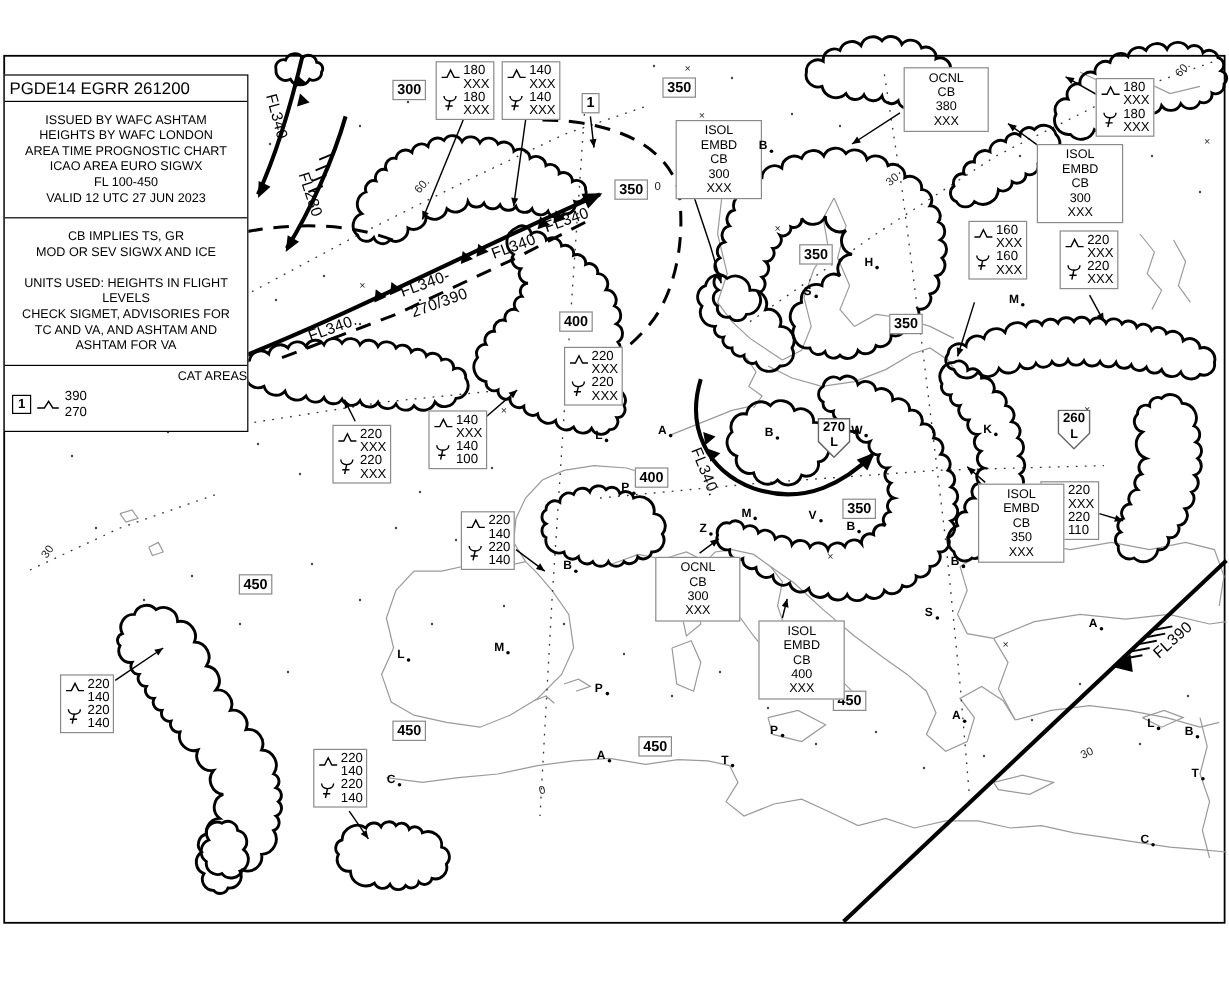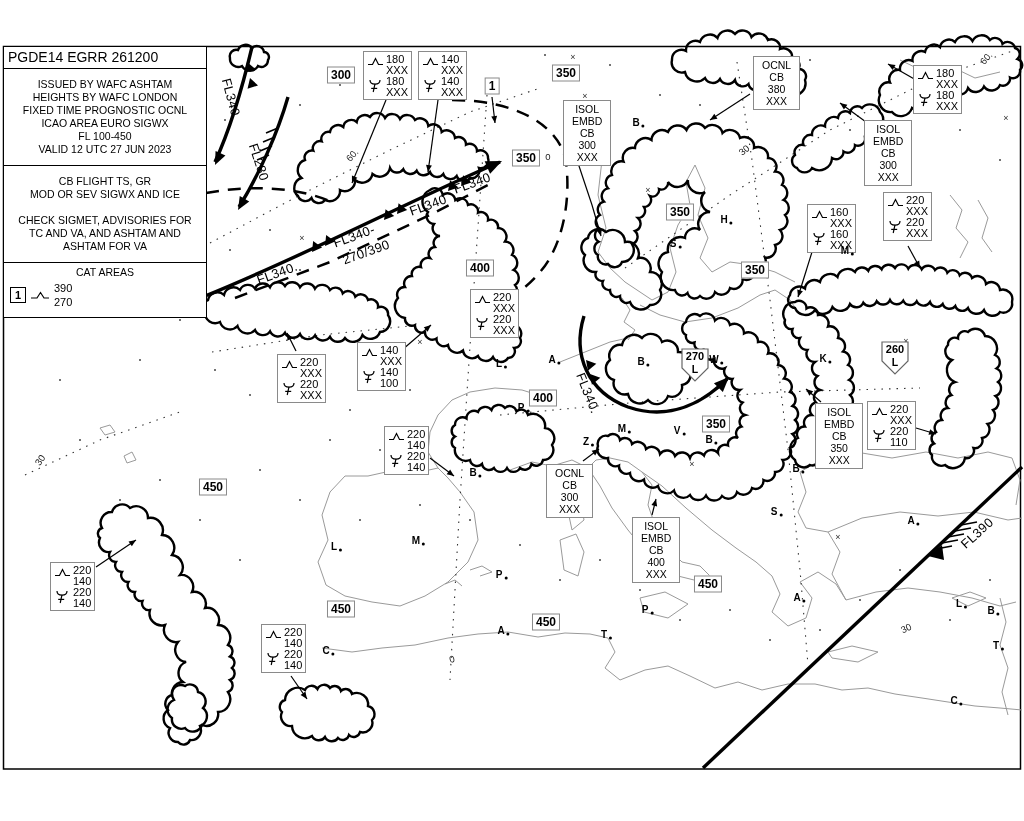--- a/index.html
+++ b/index.html
@@ -8,39 +8,39 @@
   #map-svg{position:absolute;left:0;top:0;z-index:1}
   #overlays{position:absolute;left:0;top:0;width:1024px;height:821px;z-index:3}
   .flbox{position:absolute;transform:translate(-50%,-50%);background:#fff;
          border:1px solid #8a8a8a;font-size:12px;font-weight:bold;line-height:15px;
          padding:0 3px;white-space:nowrap}
   .tbox{position:absolute;background:#fff;border:1px solid #8a8a8a;padding:2px 3px 1px 3px}
   .trow{display:flex;align-items:flex-start}
   .trow svg{flex:0 0 auto;margin-top:1px}
   .tvals{font-size:11px;line-height:11px;margin-left:2px}
   .cbbox{position:absolute;background:#fff;border:1px solid #8a8a8a;font-size:10.5px;
-         line-height:12px;text-align:center;padding:2px 8px}
+         line-height:12px;text-align:center;padding:2px 20px}
   .letter{position:absolute;font-size:10px;font-weight:bold;transform:translate(-50%,-50%);
           padding:0 2px;z-index:4}
   .letter .dot{position:absolute;right:-3px;bottom:0;width:3px;height:3px;background:#000;border-radius:50%}
   .jetlabel{position:absolute;font-size:13px;white-space:nowrap;letter-spacing:.3px}
   .gratlabel{position:absolute;font-size:9.5px;color:#222;white-space:nowrap}
   .troplow{position:absolute;width:28px;height:36px}
   .troplow svg{position:absolute;left:0;top:0}
   .troplow .tl-val{position:absolute;left:0;top:2px;width:100%;text-align:center;
                    font-size:11px;font-weight:bold}
   .troplow .tl-l{position:absolute;left:0;top:15px;width:100%;text-align:center;
                  font-size:10.5px;font-weight:bold}
-  .info-panel{position:absolute;left:3px;top:46px;width:202px;background:#fff;z-index:6;
+  .info-panel{position:absolute;left:3px;top:62px;width:202px;background:#fff;z-index:6;
               border-right:1.5px solid #000;border-bottom:1.5px solid #000;border-left:1.5px solid #000;border-top:1.5px solid #000}
   .panel-title{font-size:14px;padding:2px 4px 3px;border-bottom:1.5px solid #000}
   .panel-block{font-size:10.5px;line-height:13px;text-align:center;padding:9px 1px;
                border-bottom:1.5px solid #000}
   .panel-cat{padding:3px 0 8px}
-  .cat-title{text-align:center;font-size:10.5px}
+  .cat-title{text-align:right;font-size:10.5px}
   .cat-row{display:flex;align-items:center;gap:4px;padding:3px 0 0 6px}
   .cat-num{border:1.5px solid #000;font-size:11px;font-weight:bold;width:14px;height:14px;
            display:flex;align-items:center;justify-content:center}
   .cat-levels{display:flex;flex-direction:column;font-size:11px;line-height:14px}
 </style>
 </head>
 <body>
 
 <svg id="map-svg" width="1024" height="821">
     <rect x="3.5" y="46.5" width="1017" height="722.5" fill="none" stroke="#000" stroke-width="1.5"></rect>
@@ -303,21 +303,21 @@
           <path d="M3,3 C3,8.6 13,8.6 13,3" fill="none" stroke="#000" stroke-width="1.2"></path>
           <path d="M8,6.8 L6.2,15" stroke="#000" stroke-width="1.2"></path>
           <path d="M4.2,11.4 L10.2,11.4" stroke="#000" stroke-width="1.2"></path>
         </svg>
         <div class="tvals">
           <div>180</div>
           <div>XXX</div>
         </div>
       </div>
     </div>
-    <div class="tbox" style="left: 807px; top: 204px;">
+    <div class="tbox" style="left: 807px; top: 184px;">
       <div class="trow">
         <svg width="17" height="12" viewBox="0 0 17 12">
           <path d="M1,9.5 L5.5,9.5 L8.5,3.5 L11.5,9.5 L16,9.5" fill="none" stroke="#000" stroke-width="1.2"></path>
         </svg>
         <div class="tvals">
           <div>160</div>
           <div>XXX</div>
         </div>
       </div>
       <div class="trow">
@@ -608,29 +608,30 @@
     <div class="gratlabel" style="left: 548px; top: 156px; transform: translate(-50%, -50%) rotate(0deg);">0</div>
     <div class="gratlabel" style="left: 452px; top: 659px; transform: translate(-50%, -50%) rotate(-15deg);">0</div>
     <div class="gratlabel" style="left: 906px; top: 628px; transform: translate(-50%, -50%) rotate(-25deg);">30</div>
   </div>
 
 <div class="info-panel">
   <div class="panel-title">PGDE14 EGRR 261200</div>
   <div class="panel-block" id="info-block">
       <div>ISSUED BY WAFC ASHTAM</div>
       <div>HEIGHTS BY WAFC LONDON</div>
-      <div>FIXED TIME PROGNOSTIC OCNL</div>
+      <div>AREA TIME PROGNOSTIC CHART</div>
       <div>ICAO AREA EURO SIGWX</div>
       <div>FL 100-450</div>
       <div>VALID 12 UTC 27 JUN 2023</div>
     </div>
   <div class="panel-block" id="notes-block">
-      <div>CB FLIGHT TS, GR</div>
+      <div>CB IMPLIES TS, GR</div>
       <div>MOD OR SEV SIGWX AND ICE</div>
       <div>&nbsp;</div>
+      <div>UNITS USED: HEIGHTS IN FLIGHT LEVELS</div>
       <div>CHECK SIGMET, ADVISORIES FOR</div>
       <div>TC AND VA, AND ASHTAM AND</div>
       <div>ASHTAM FOR VA</div>
     </div>
   <div class="panel-cat">
     <div class="cat-title">CAT AREAS</div>
     <div class="cat-row">
       <span class="cat-num">1</span>
       <svg width="20" height="12" viewBox="0 0 20 12">
         <path d="M1,9 L7,9 L10.5,3.5 L14,9 L19,9" fill="none" stroke="#000" stroke-width="1.2"></path>

